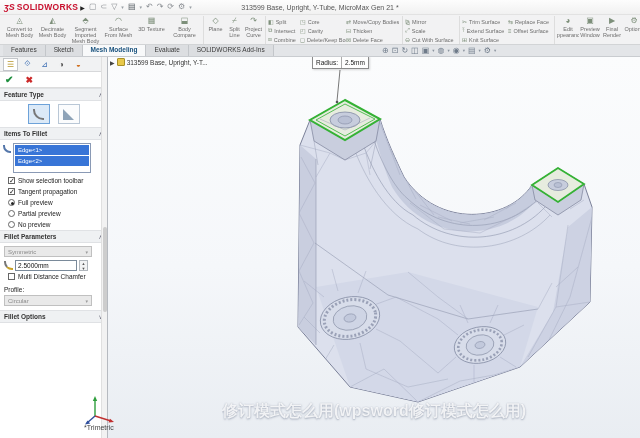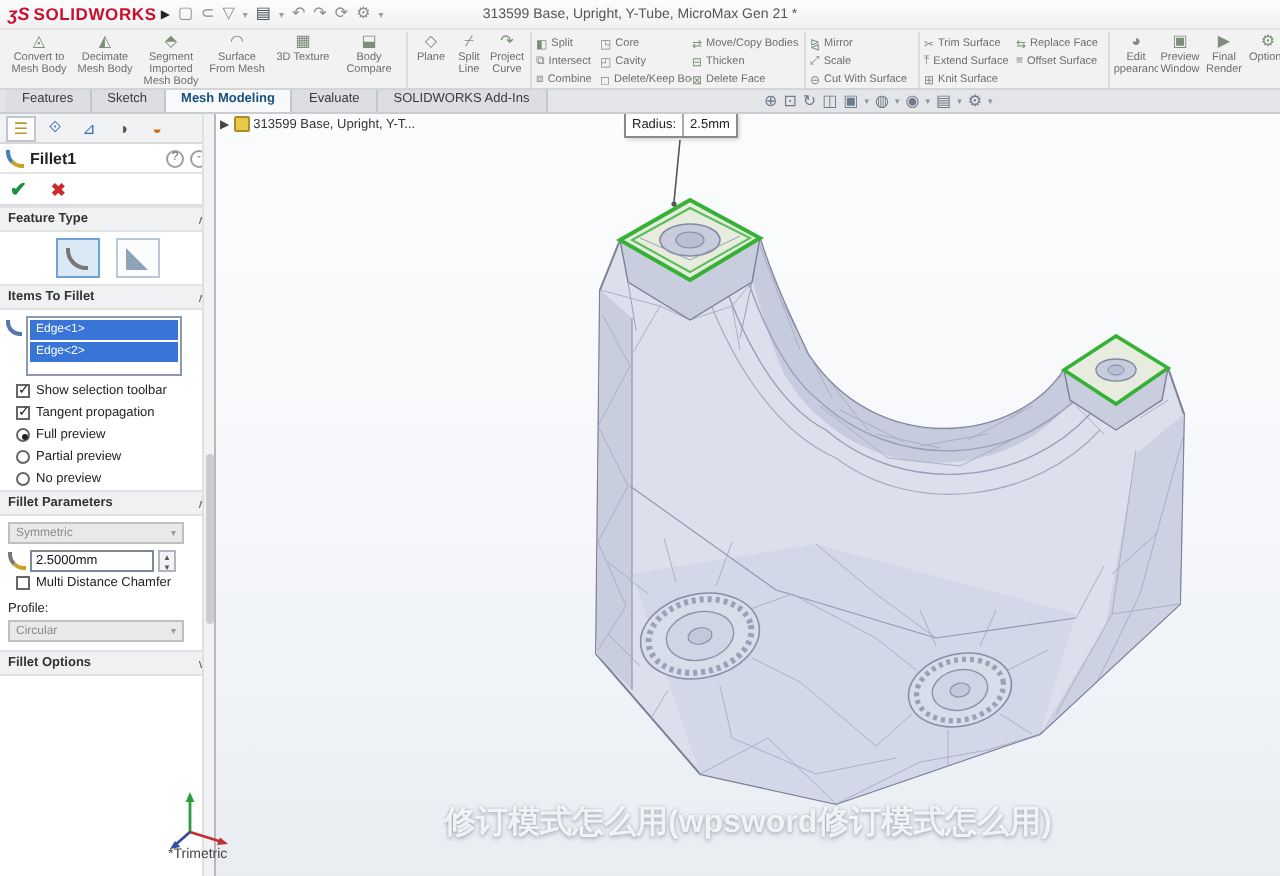--- a/index.html
+++ b/index.html
@@ -308,26 +308,20 @@
   <div class="tab">SOLIDWORKS Add-Ins</div>
 </div>
 
 <div class="pm">
   <div class="pm-tabs">
     <div class="pmtab active">☰</div>
     <div class="pmtab">⟐</div>
     <div class="pmtab">⊿</div>
     <div class="pmtab">◑</div>
     <div class="pmtab">◒</div>
-  </div>
-  <div class="pm-header">
-    <span class="fillet-glyph"></span>
-    <span class="pm-title">Fillet1</span>
-    <span class="pm-hicon">?</span>
-    <span class="pm-hicon">-</span>
   </div>
   <div class="pm-actions">
     <span class="ok-mark">✔</span>
     <span class="cancel-mark">✖</span>
   </div>
 
   <div class="pm-sec">
     <span class="sec-lb">Feature Type</span>
     <span class="chev">∧</span>
   </div>

